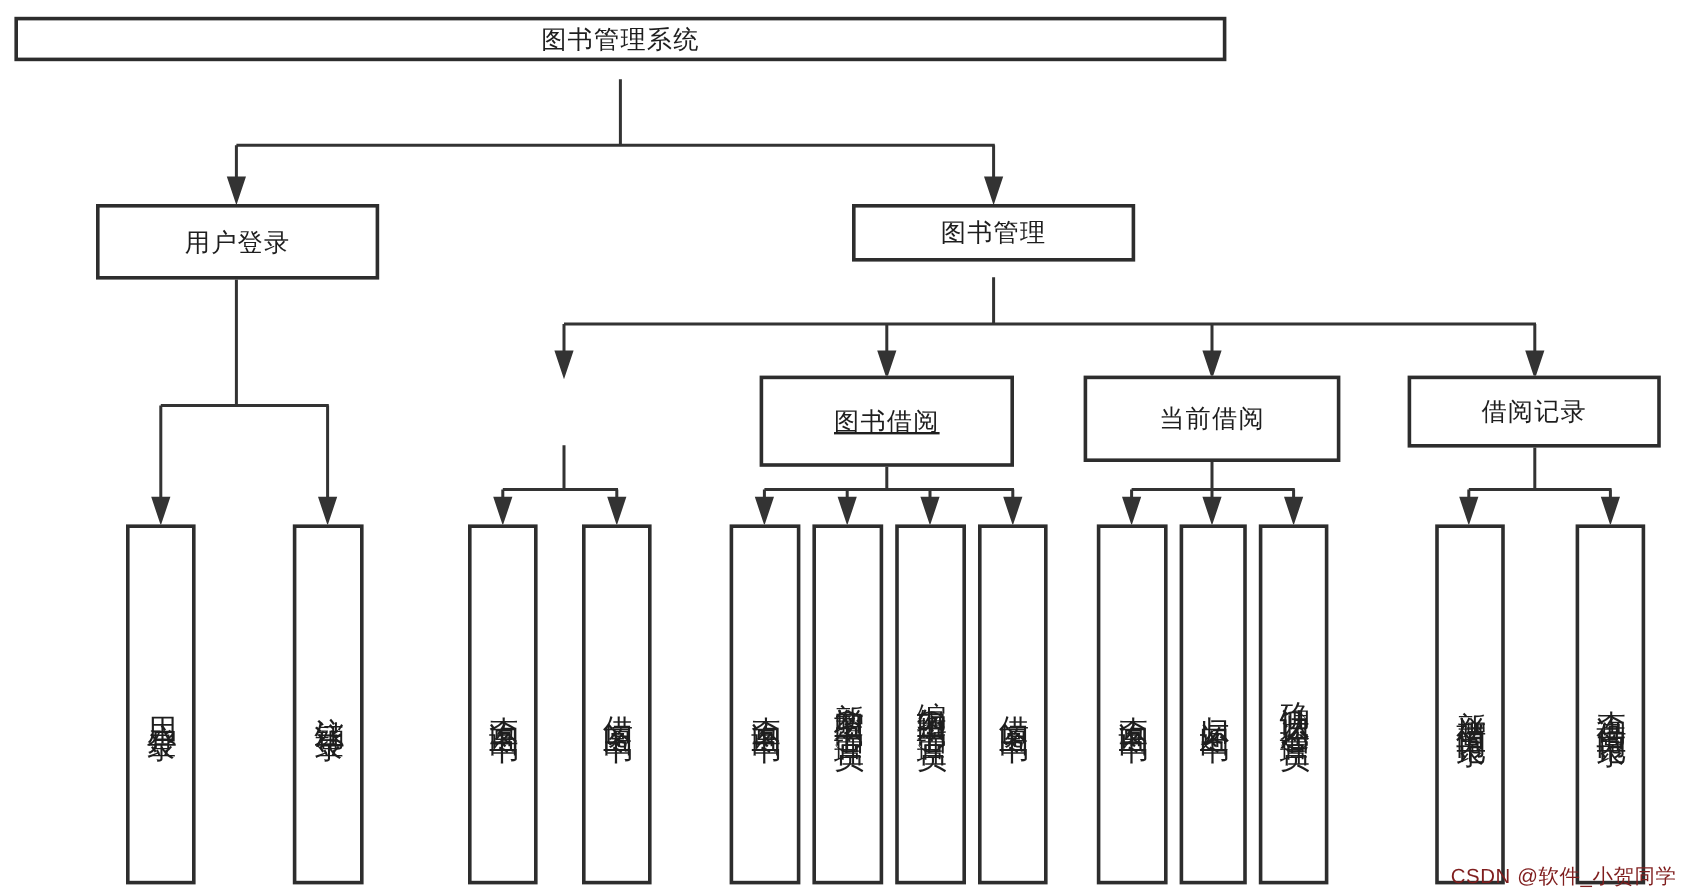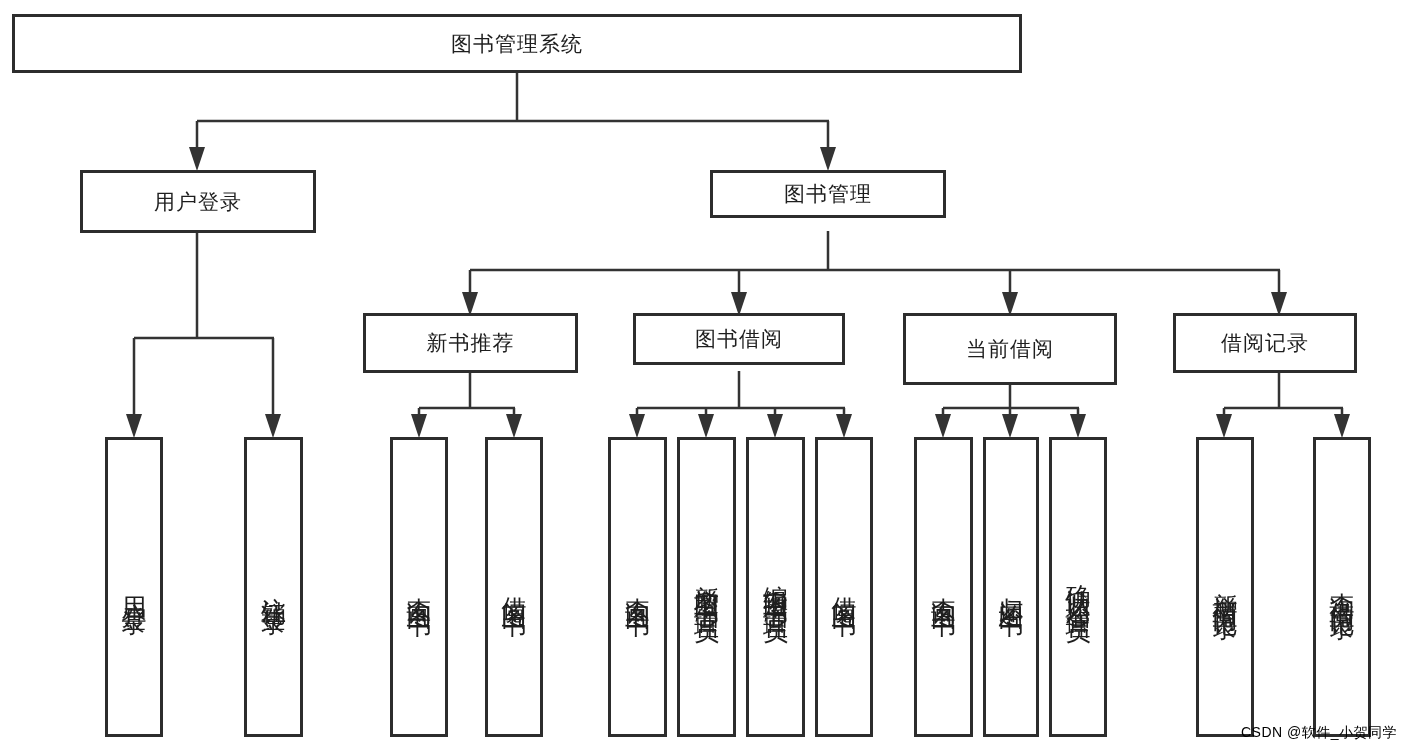--- a/index.html
+++ b/index.html
@@ -38,22 +38,22 @@
     text-orientation: mixed;
     font-size: 25px;
     line-height: 1;
     letter-spacing: 5px;
     white-space: nowrap;
   }
   .watermark {
     position: absolute;
     right: 8px;
     bottom: 5px;
-    font-size: 14px;
-    color: #000000;
+    font-size: 17px;
+    color: #7f1d1d;
     letter-spacing: 0.5px;
     z-index: 5;
     white-space: nowrap;
     text-align: center;
   }
 </style>
 </head>
 <body>
 
 <div class="canvas">
@@ -75,41 +75,38 @@
     <path d="M739 371 L739 408 M637 408 L845 408 M637 408 L637 416 M706 408 L706 416 M775 408 L775 416 M844 408 L844 416" stroke="#333333" stroke-width="2.5" fill="none"></path>
     <path d="M629 414 L645 414 L637 438 Z M698 414 L714 414 L706 438 Z M767 414 L783 414 L775 438 Z M836 414 L852 414 L844 438 Z" fill="#333333"></path>
 
     <path d="M1010 371 L1010 408 M943 408 L1079 408 M943 408 L943 416 M1010 408 L1010 416 M1078 408 L1078 416" stroke="#333333" stroke-width="2.5" fill="none"></path>
     <path d="M935 414 L951 414 L943 438 Z M1002 414 L1018 414 L1010 438 Z M1070 414 L1086 414 L1078 438 Z" fill="#333333"></path>
 
     <path d="M1279 371 L1279 408 M1224 408 L1343 408 M1224 408 L1224 416 M1342 408 L1342 416" stroke="#333333" stroke-width="2.5" fill="none"></path>
     <path d="M1216 414 L1232 414 L1224 438 Z M1334 414 L1350 414 L1342 438 Z" fill="#333333"></path>
   </svg>
 
-  <div class="box root" style="left:12px; top:14px; width:1010px; height:59px;align-items:center;">
+  <div class="box root" style="left:12px; top:14px; width:1010px; height:37px;align-items:center;">
     <span class="hlabel">图书管理系统</span>
   </div>
 
   <div class="box" style="left:80px; top:170px; width:236px; height:63px;">
     <span class="hlabel">用户登录</span>
   </div>
   <div class="box" style="left:710px; top:170px; width:236px; height:48px;">
     <span class="hlabel">图书管理</span>
   </div>
 
-  <div class="box" style="left:363px; top:313px; width:215px; height:60px;">
-    <span class="hlabel">新书推荐</span>
-  </div>
-  <div class="box" style="left:633px; top:313px; width:212px; height:52px;">
+  <div class="box" style="left:633px; top:313px; width:212px; height:76px;text-decoration:underline;">
     <span class="hlabel">图书借阅</span>
   </div>
   <div class="box" style="left:903px; top:313px; width:214px; height:72px;">
     <span class="hlabel">当前借阅</span>
   </div>
-  <div class="box" style="left:1173px; top:313px; width:184px; height:60px;">
+  <div class="box" style="left:1173px; top:313px; width:211px; height:60px;">
     <span class="hlabel">借阅记录</span>
   </div>
 
   <div class="box vbox" style="left:105px; top:437px; width:58px; height:300px;">
     <span class="vlabel">用户登录</span>
   </div>
   <div class="box vbox" style="left:244px; top:437px; width:59px; height:300px;">
     <span class="vlabel">注销登录</span>
   </div>
 

